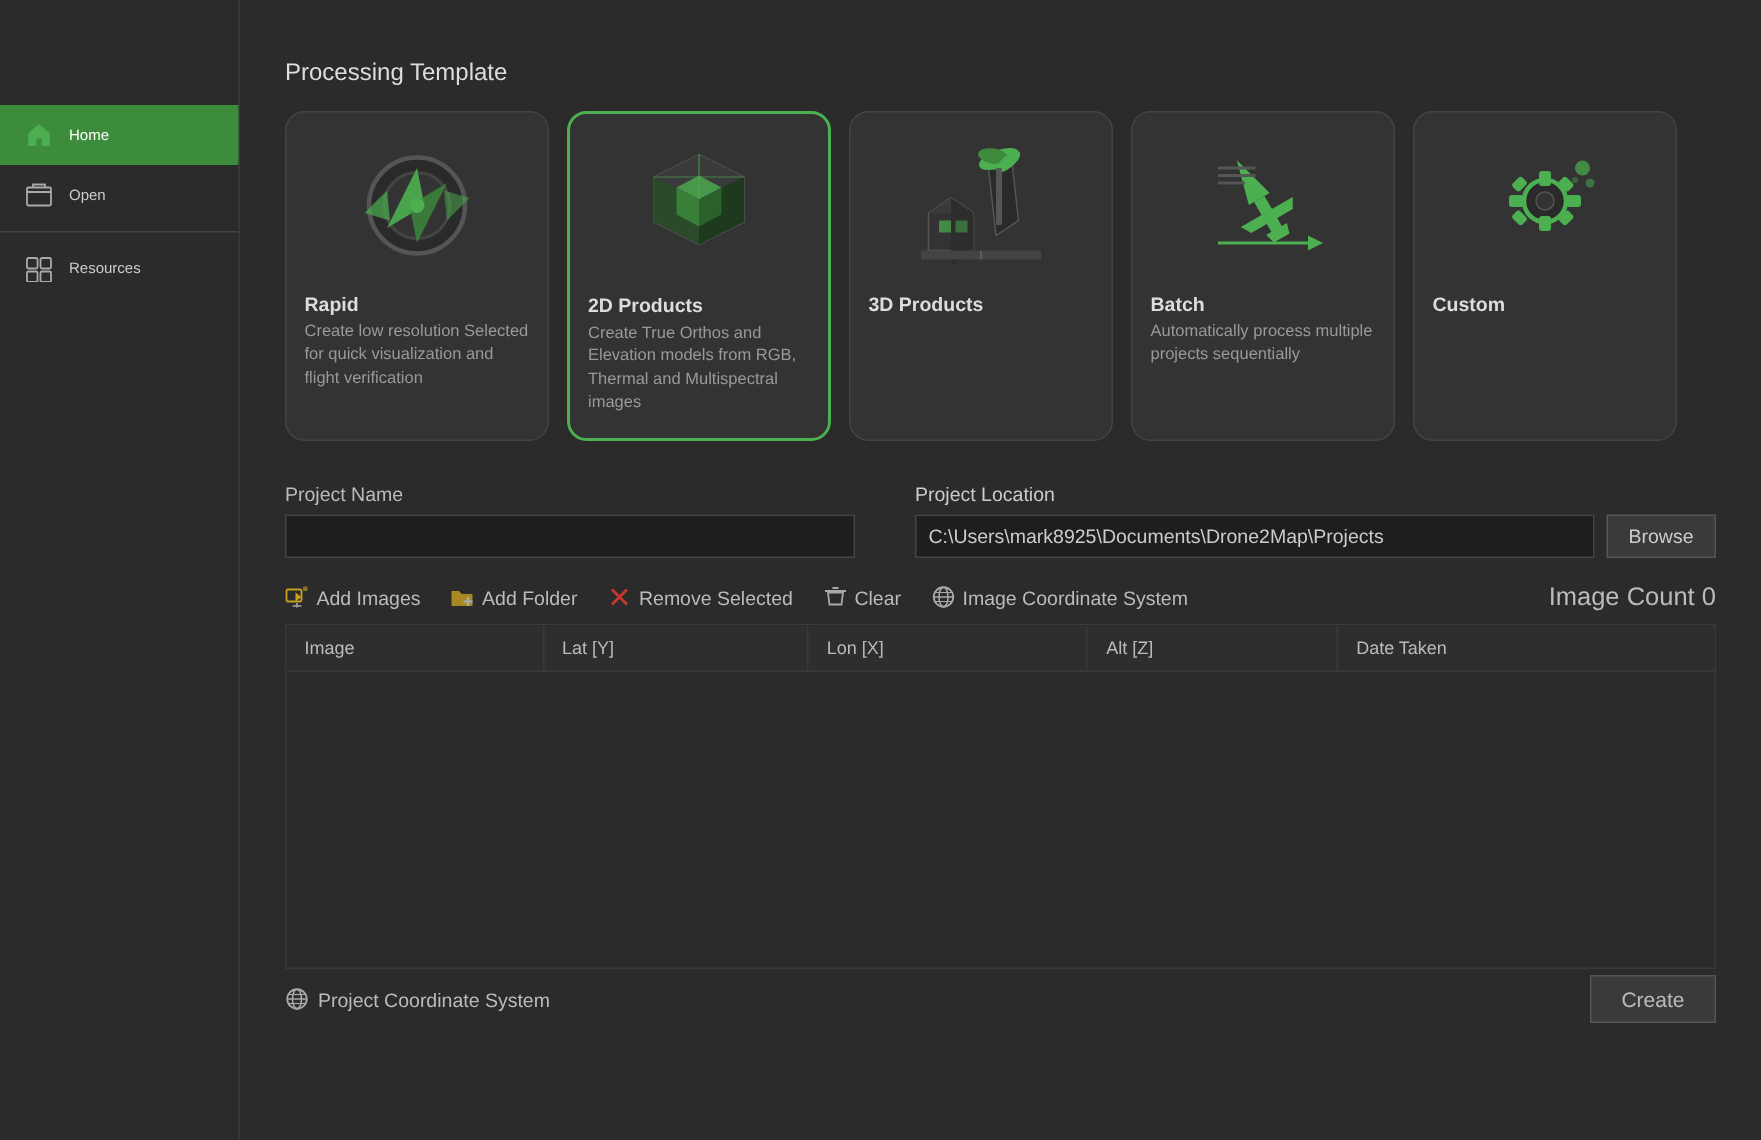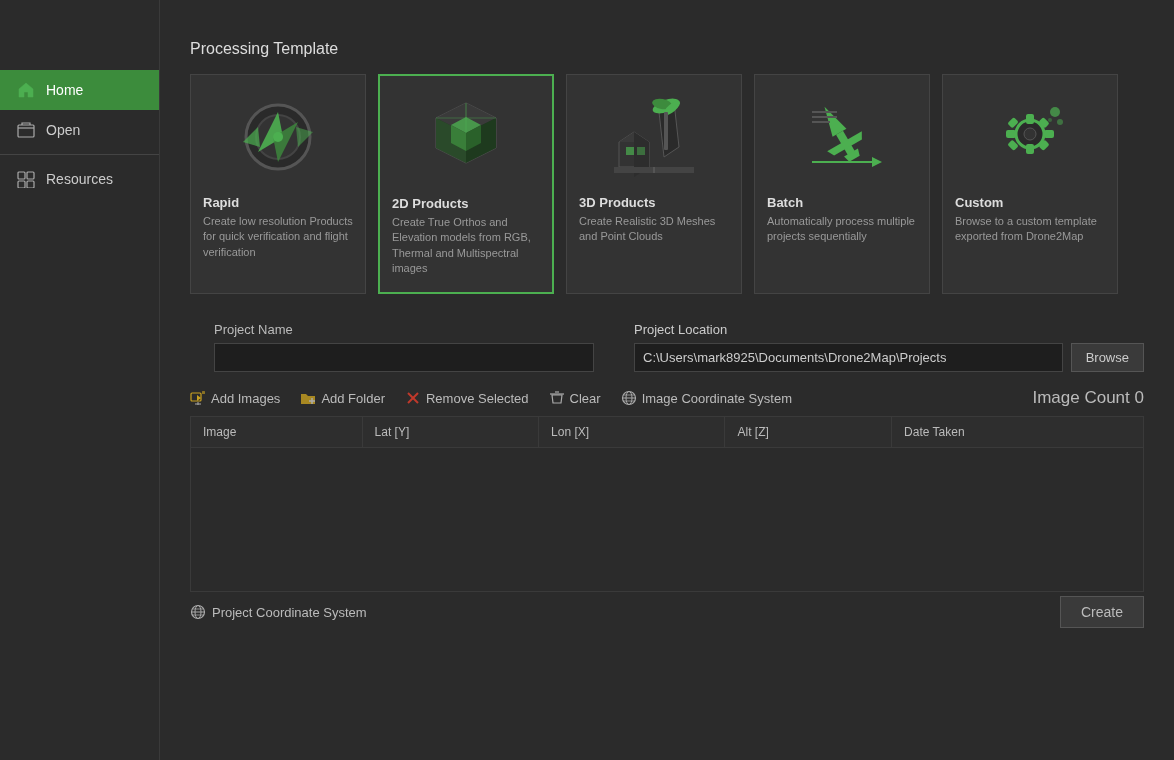--- a/index.html
+++ b/index.html
@@ -22,21 +22,21 @@
       flex-shrink: 0;
       border-right: 1px solid #3a3a3a;
     }
     .sidebar-item {
       display: flex;
       align-items: center;
       gap: 10px;
       padding: 10px 16px;
       cursor: pointer;
       color: #ccc;
-      font-size: 14px;
+      font-size: 10px;
     }
     .sidebar-item.active {
       background: #3c8c3c;
       color: #fff;
     }
     .sidebar-item .icon-box {
       width: 20px;
       height: 20px;
       display: flex; align-items: center; justify-content: center;
     }
@@ -62,21 +62,21 @@
 
     
     .template-cards {
       display: flex;
       gap: 12px;
       margin-bottom: 28px;
     }
     .template-card {
       background: #333;
       border: 1px solid #444;
-      border-radius: 0;
+      border-radius: 13px;
       width: 176px;
       min-height: 220px;
       cursor: pointer;
       padding: 12px;
       display: flex;
       flex-direction: column;
       align-items: center;
     }
     .template-card.selected {
       border: 2px solid #4caf50;
@@ -105,21 +105,20 @@
 
     
     .card-svg { width: 100px; height: 90px; }
 
     
     .project-row {
       display: flex;
       gap: 40px;
       margin-bottom: 16px;
       align-items: flex-end;
-      margin-left: 24px;
     }
     .field-group { display: flex; flex-direction: column; gap: 6px; }
     .field-group label { font-size: 13px; color: #bbb; }
     .project-name-input {
       background: #1e1e1e;
       border: 1px solid #444;
       color: #ccc;
       padding: 6px 8px;
       font-size: 13px;
       width: 380px;
@@ -202,21 +201,21 @@
       color: #bbb;
       font-weight: 500;
       font-size: 12px;
       border-right: 1px solid #3a3a3a;
     }
     .image-table th:last-child { border-right: none; }
 
     .table-container {
       border: 1px solid #3a3a3a;
       overflow-y: auto;
-      height: 176px;
+      height: 230px;
       position: relative;
     }
 
     
     .bottom-bar {
       display: flex;
       align-items: center;
       justify-content: space-between;
       margin-top: 4px;
     }
@@ -293,21 +292,21 @@
           <polygon points="30,60 50,20 55,45" fill="#4caf50" opacity="0.9"></polygon>
           <polygon points="70,30 50,70 45,45" fill="#3d8b3d" opacity="0.8"></polygon>
 
           <circle cx="50" cy="45" r="5" fill="#4caf50"></circle>
 
           <polygon points="15,50 30,35 32,55" fill="#4caf50" opacity="0.7"></polygon>
           <polygon points="85,40 70,55 68,35" fill="#4caf50" opacity="0.5"></polygon>
         </svg>
       </div>
       <div class="card-title">Rapid</div>
-      <div class="card-desc">Create low resolution Products for quick verification and flight verification</div>
+      <div class="card-desc">Create low resolution Selected for quick visualization and flight verification</div>
     </div>
 
     <div class="template-card selected">
       <div class="card-icon">
         <svg class="card-svg" viewBox="0 0 100 90">
 
           <polygon points="50,10 80,25 80,55 50,70 20,55 20,25" fill="#2a2a2a" stroke="#555" stroke-width="1"></polygon>
 
           <polygon points="50,10 80,25 50,40 20,25" fill="#3a3a3a"></polygon>
 
@@ -343,21 +342,20 @@
           <polygon points="30,40 45,50 45,75 30,85" fill="#2d2d2d"></polygon>
 
           <rect x="22" y="55" width="8" height="8" fill="#4caf50" opacity="0.7"></rect>
           <rect x="33" y="55" width="8" height="8" fill="#4caf50" opacity="0.5"></rect>
 
           <rect x="10" y="75" width="80" height="6" fill="#444"></rect>
           <line x1="50" y1="75" x2="50" y2="81" stroke="#666" stroke-width="1"></line>
         </svg>
       </div>
       <div class="card-title">3D Products</div>
-      <div class="card-desc">Create Realistic 3D Meshes and Point Clouds</div>
     </div>
 
     <div class="template-card">
       <div class="card-icon">
         <svg class="card-svg" viewBox="0 0 100 90">
 
           <g transform="translate(50,45) rotate(-30)">
             <polygon points="0,-35 8,-5 -8,-5" fill="#4caf50"></polygon>
             <rect x="-4" y="-5" width="8" height="25" fill="#4caf50"></rect>
             <polygon points="-20,5 20,5 16,12 -16,12" fill="#4caf50"></polygon>
@@ -391,21 +389,20 @@
           <rect x="60" y="26" width="7" height="9" rx="2" fill="#4caf50" transform="rotate(-45 64 30)"></rect>
           <rect x="30" y="49" width="7" height="9" rx="2" fill="#4caf50" transform="rotate(-45 33 54)"></rect>
           <rect x="60" y="49" width="7" height="9" rx="2" fill="#4caf50" transform="rotate(45 64 54)"></rect>
 
           <circle cx="75" cy="20" r="5" fill="#4caf50" opacity="0.7"></circle>
           <circle cx="80" cy="30" r="3" fill="#4caf50" opacity="0.5"></circle>
           <circle cx="70" cy="28" r="2" fill="#4caf50" opacity="0.4"></circle>
         </svg>
       </div>
       <div class="card-title">Custom</div>
-      <div class="card-desc">Browse to a custom template exported from Drone2Map</div>
     </div>
   </div>
 
   <div class="project-row">
     <div class="field-group">
       <label>Project Name</label>
       <input type="text" class="project-name-input" value="" style="">
     </div>
     <div class="location-group">
       <label>Project Location</label>

